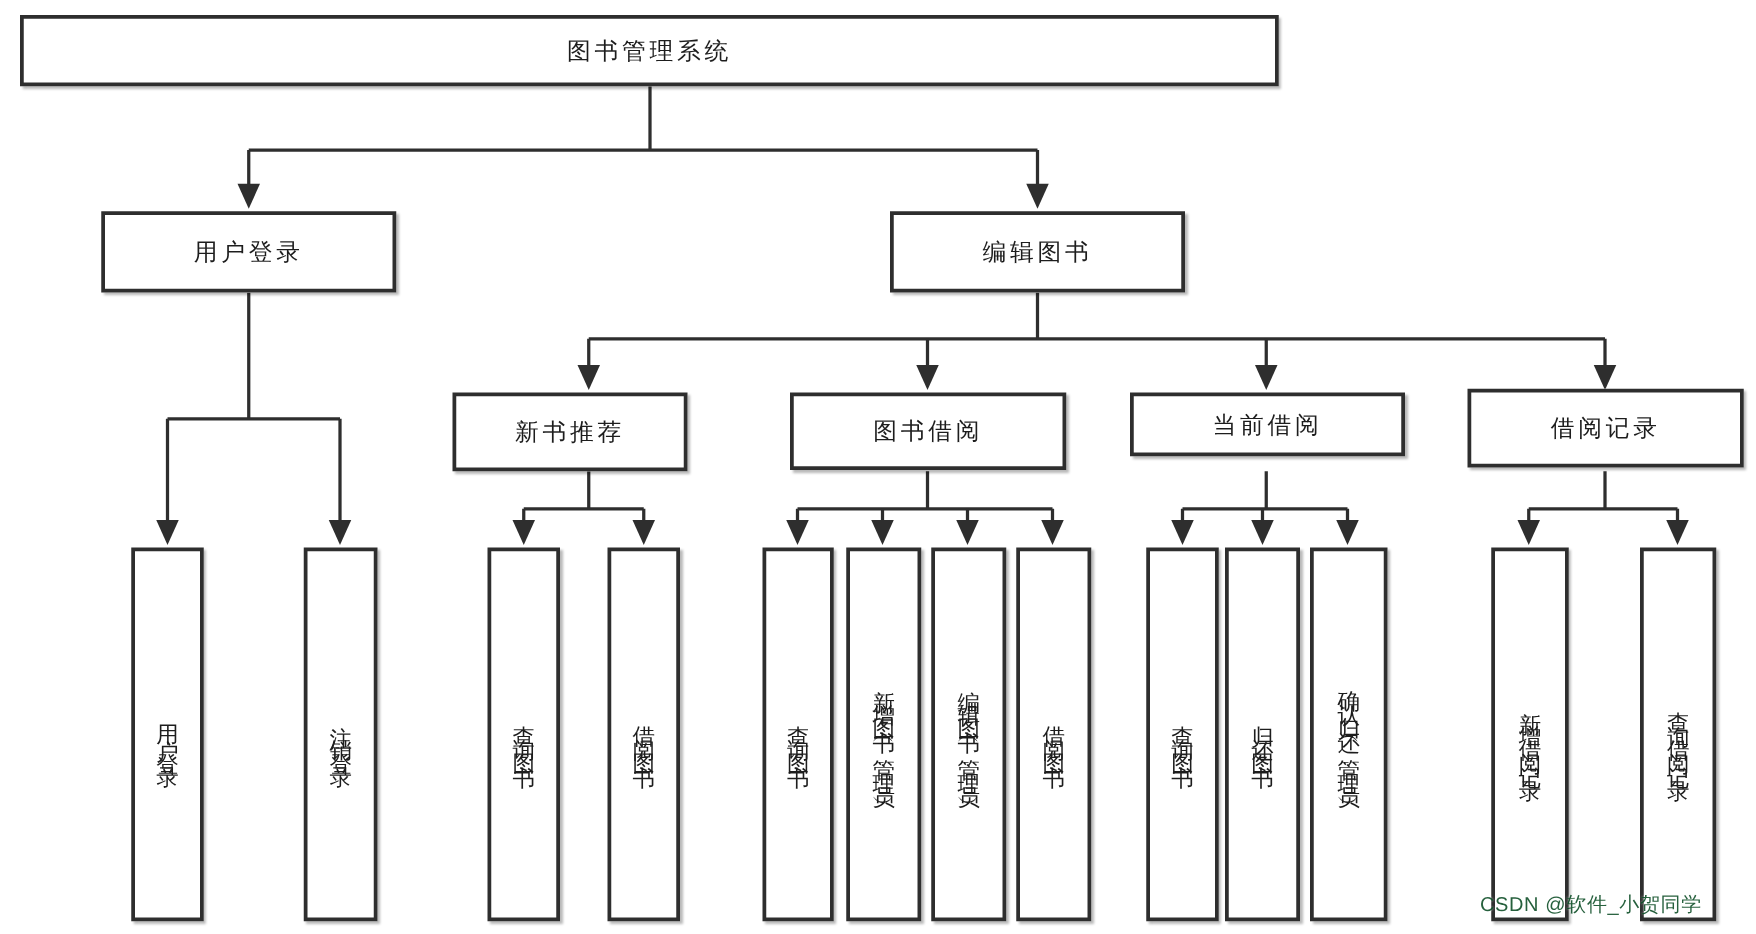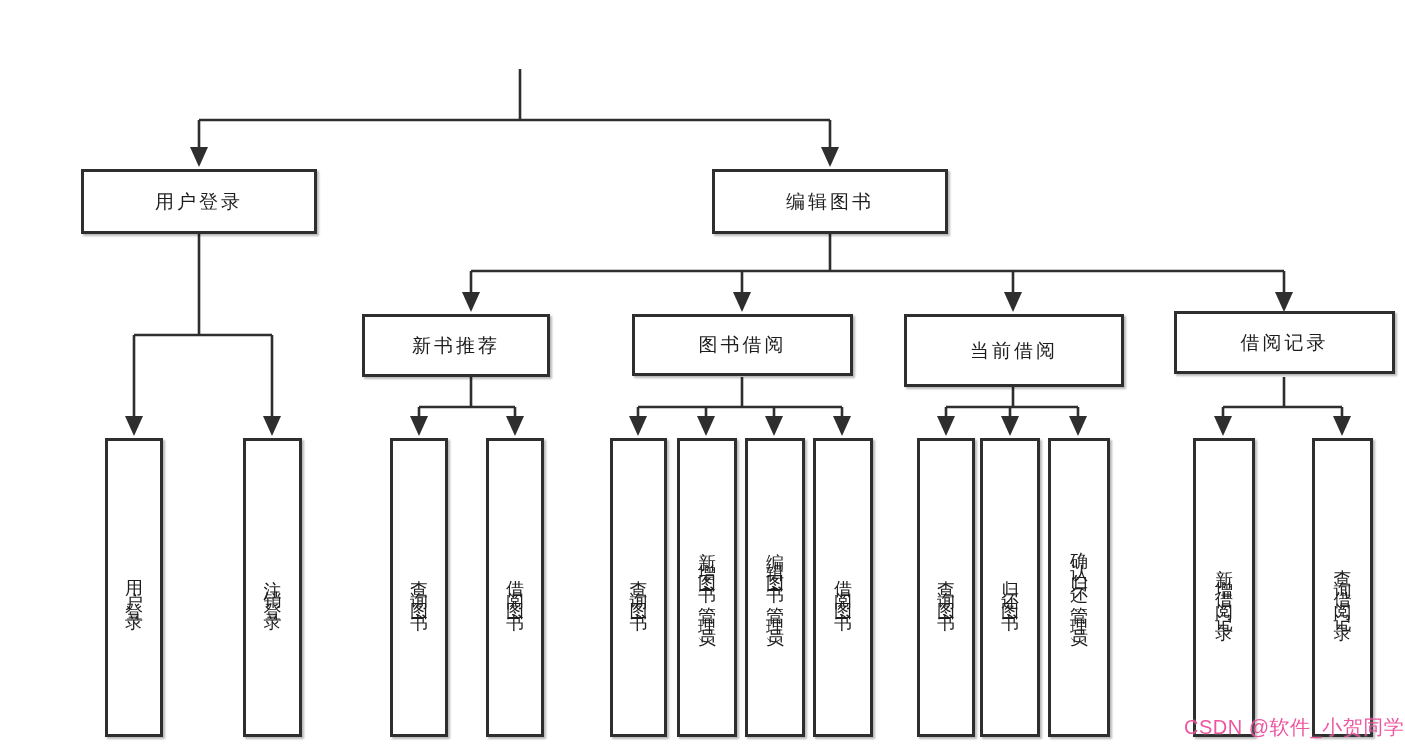--- a/index.html
+++ b/index.html
@@ -19,21 +19,21 @@
   .box.h span{
     font-size:19px;letter-spacing:3px;color:#1d1d1d;white-space:nowrap;
   }
   .box.v span{
     writing-mode:vertical-rl;text-orientation:mixed;
     font-size:18px;letter-spacing:11px;color:#1d1d1d;
     line-height:1;
   }
   #watermark{
     position:absolute;left:1184px;top:714px;z-index:10;
-    font-size:20px;letter-spacing:0.5px;color:#ec4899;opacity:0.92;
+    font-size:16px;letter-spacing:0.5px;color:#14532d;opacity:0.92;
     white-space:nowrap;
     text-shadow:0 0 2px rgba(255,255,255,0.7);
   }
 </style>
 </head>
 <body>
 
 <div id="canvas">
 
   <svg class="wires" width="1405" height="747" viewBox="0 0 1405 747">
@@ -98,35 +98,38 @@
       <polygon points="765,416 783,416 774,436"></polygon>
       <polygon points="833,416 851,416 842,436"></polygon>
       <polygon points="937,416 955,416 946,436"></polygon>
       <polygon points="1001,416 1019,416 1010,436"></polygon>
       <polygon points="1069,416 1087,416 1078,436"></polygon>
       <polygon points="1214,416 1232,416 1223,436"></polygon>
       <polygon points="1333,416 1351,416 1342,436"></polygon>
     </g>
   </svg>
 
+  <div class="box h" style="left:16px;top:12px;width:1007px;height:57px">
+    <span>图书管理系统</span>
+  </div>
 
   <div class="box h" style="left:81px;top:169px;width:236px;height:65px">
     <span>用户登录</span>
   </div>
   <div class="box h" style="left:712px;top:169px;width:236px;height:65px">
     <span>编辑图书</span>
   </div>
 
   <div class="box h" style="left:362px;top:314px;width:188px;height:63px">
     <span>新书推荐</span>
   </div>
   <div class="box h" style="left:632px;top:314px;width:221px;height:62px">
     <span>图书借阅</span>
   </div>
-  <div class="box h" style="left:904px;top:314px;width:220px;height:73px">
+  <div class="box h" style="left:904px;top:314px;width:220px;height:51px">
     <span>当前借阅</span>
   </div>
   <div class="box h" style="left:1174px;top:311px;width:221px;height:63px">
     <span>借阅记录</span>
   </div>
 
   <div class="box v" style="left:105px;top:438px;width:58px;height:299px">
     <span>用户登录</span>
   </div>
   <div class="box v" style="left:243px;top:438px;width:59px;height:299px">

